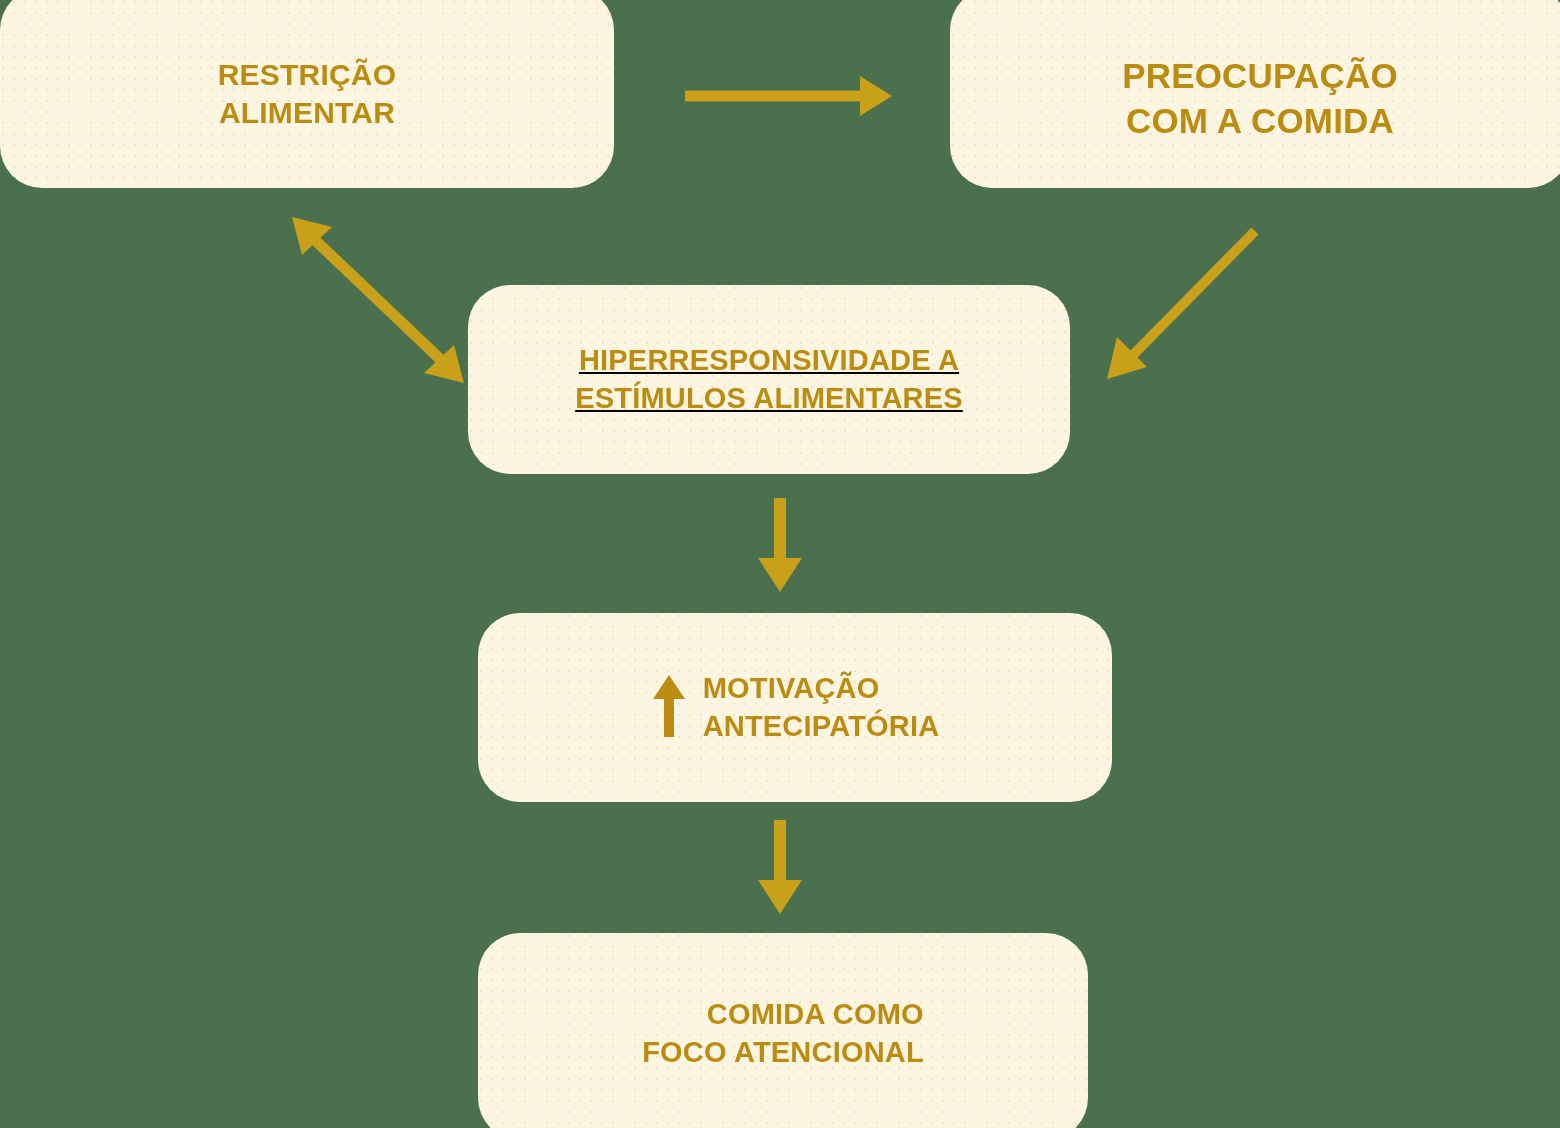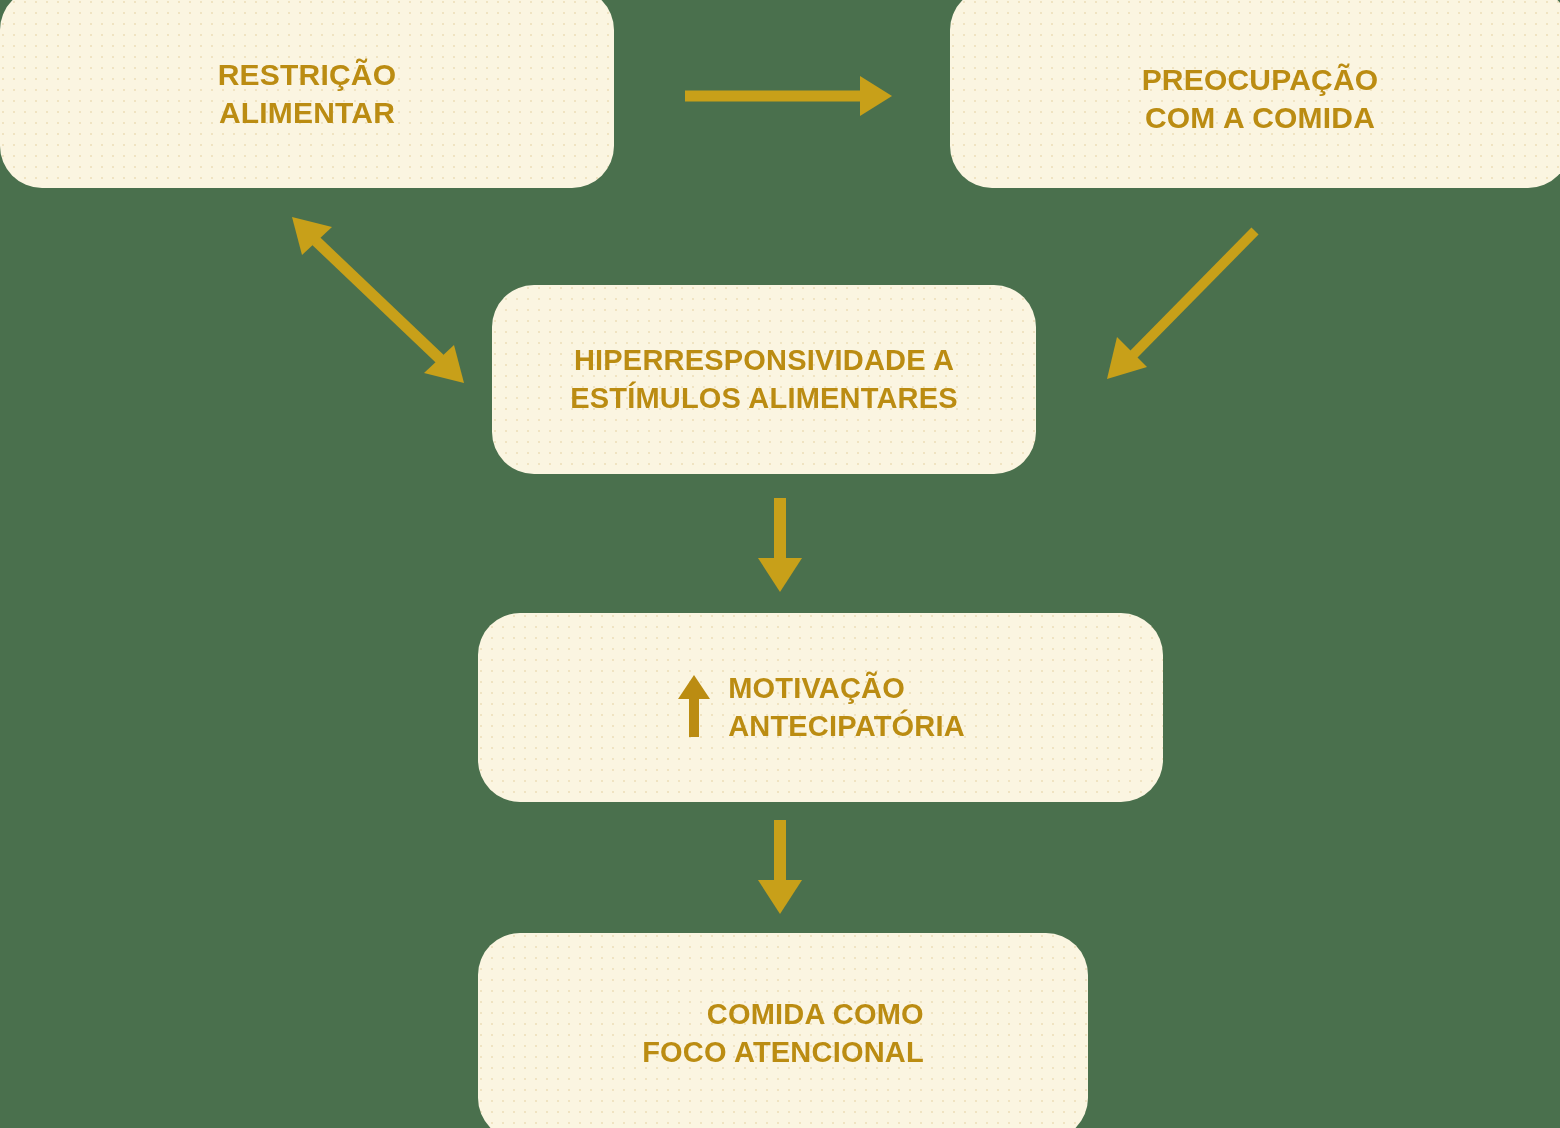--- a/index.html
+++ b/index.html
@@ -41,29 +41,29 @@
   
   #node-restricao {
     left: 0px; top: -12px; width: 614px; height: 200px;
     border-top-left-radius: 42px;
   }
   #node-restricao .node-label { font-size: 30px; margin-top: 12px; }
 
   #node-preocupacao {
     left: 950px; top: -12px; width: 620px; height: 200px;
   }
-  #node-preocupacao .node-label { font-size: 30px; margin-top: 22px; }
+  #node-preocupacao .node-label { font-size: 35px; margin-top: 22px; }
 
   #node-hiper {
-    left: 492px; top: 285px; width: 544px; height: 189px;
+    left: 468px; top: 285px; width: 602px; height: 189px; text-decoration: underline;
   }
   #node-hiper .node-label { font-size: 29px; }
 
   #node-motivacao {
-    left: 478px; top: 613px; width: 685px; height: 189px;
+    left: 478px; top: 613px; width: 634px; height: 189px;
   }
   #node-motivacao .inner-row {
     display: flex;
     align-items: center;
     gap: 16px;
   }
   #node-motivacao .node-label {
     font-size: 29px;
     text-align: left;
   }

